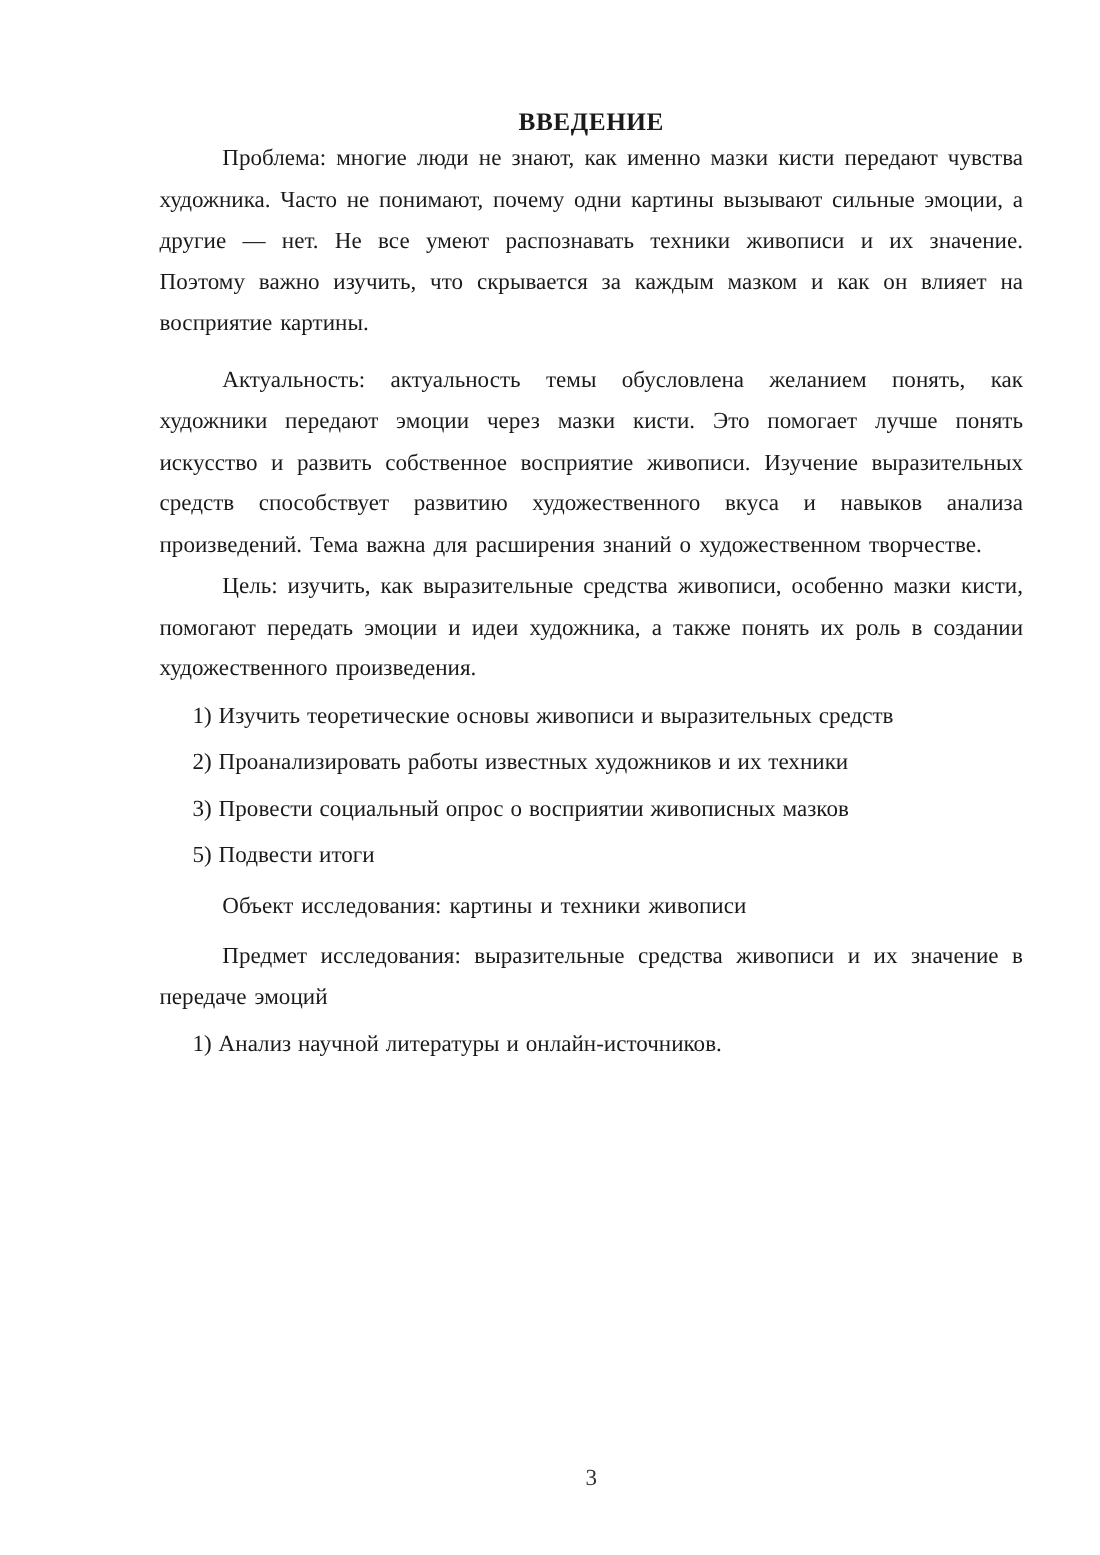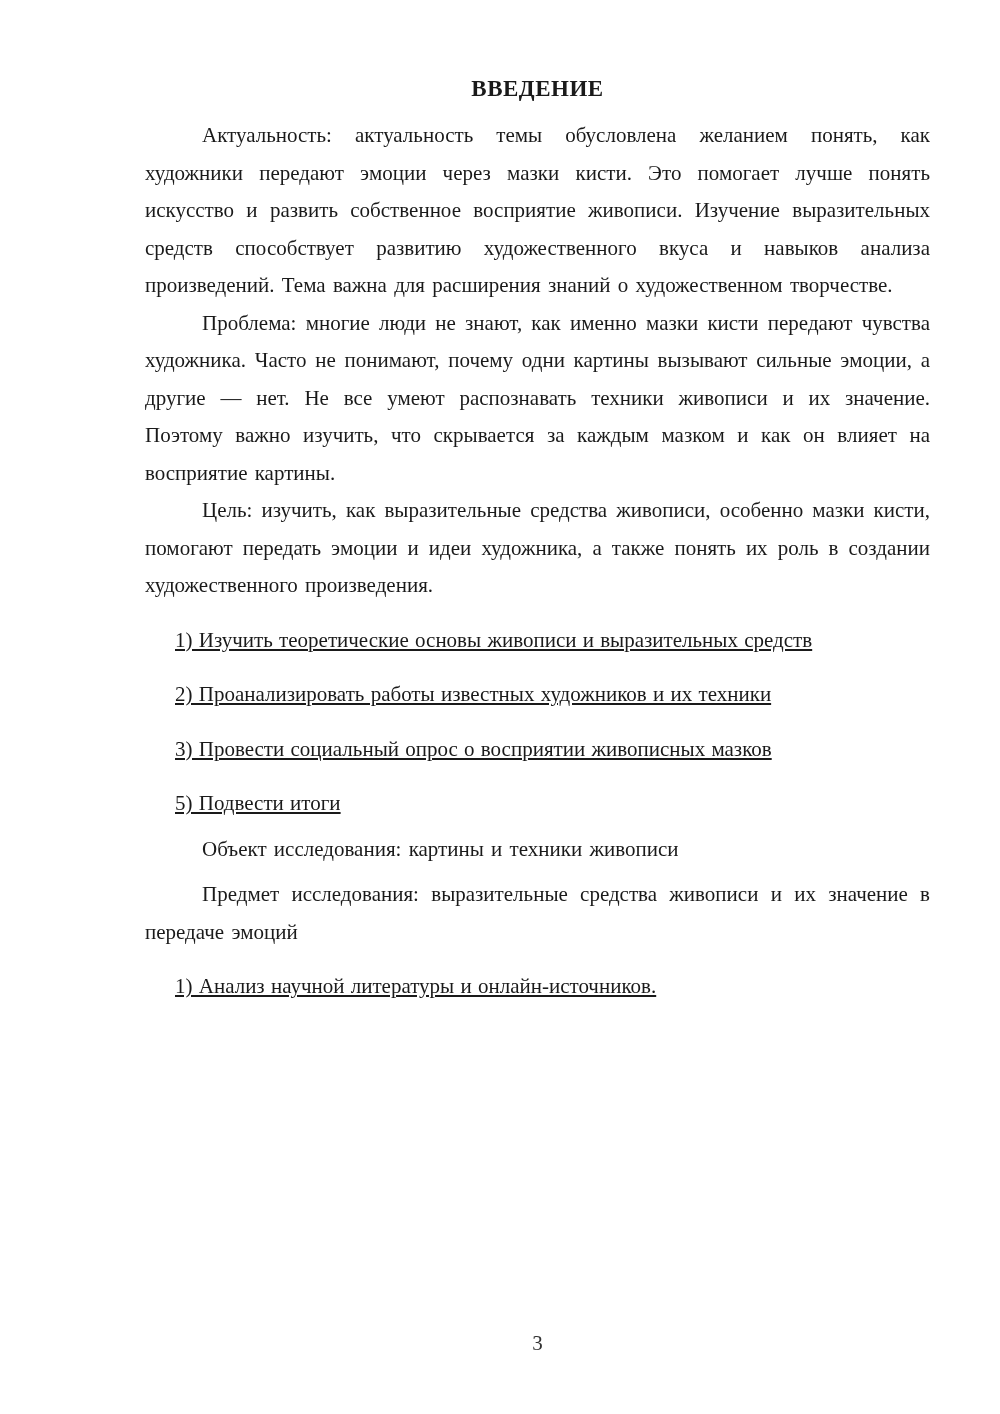--- a/index.html
+++ b/index.html
@@ -7,21 +7,21 @@
     margin: 0;
     padding: 0;
     background: #ffffff;
   }
   .page {
     position: relative;
     width: 1000px;
     height: 1414px;
     box-sizing: border-box;
     background: #ffffff;
-    padding: 75px 70px 0 145px;
+    padding: 97px 70px 0 145px;
     font-family: "Liberation Serif", "DejaVu Serif", serif;
     font-size: 21px;
     line-height: 37.5px;
     color: #1a1a1a;
     overflow: hidden;
   }
   .doc-title {
     margin: 0;
     font-size: 23px;
     line-height: 28px;
@@ -35,45 +35,44 @@
     text-indent: 57px;
     word-spacing: 2px;
   }
   .para.single {
     text-align: left;
   }
   .mt14 { margin-top: 14px; }
   .mt4  { margin-top: 4px; }
   .mt8  { margin-top: 8px; }
   .list-item {
-    margin: 17px 0 0 0;
+    margin: 5px 0 0 0;
     text-align: left;
     text-indent: 30px;
     word-spacing: 1px;
-    text-decoration: underline;
   }
   .page-number {
     position: absolute;
     top: 1325px;
     left: 145px;
     width: 785px;
     text-align: center;
     color: #333333;
   }
 </style>
 </head>
 <body>
 
 <div class="page">
 
   <h1 class="doc-title">ВВЕДЕНИЕ</h1>
 
+  <p class="para">Проблема: многие люди не знают, как именно мазки кисти передают чувства художника. Часто не понимают, почему одни картины вызывают сильные эмоции, а другие — нет. Не все умеют распознавать техники живописи и их значение. Поэтому важно изучить, что скрывается за каждым мазком и как он влияет на восприятие картины.</p>
+
   <p class="para mt14">Актуальность: актуальность темы обусловлена желанием понять, как художники передают эмоции через мазки кисти. Это помогает лучше понять искусство и развить собственное восприятие живописи. Изучение выразительных средств способствует развитию художественного вкуса и навыков анализа произведений. Тема важна для расширения знаний о художественном творчестве.</p>
-
-  <p class="para">Проблема: многие люди не знают, как именно мазки кисти передают чувства художника. Часто не понимают, почему одни картины вызывают сильные эмоции, а другие — нет. Не все умеют распознавать техники живописи и их значение. Поэтому важно изучить, что скрывается за каждым мазком и как он влияет на восприятие картины.</p>
 
   <p class="para">Цель: изучить, как выразительные средства живописи, особенно мазки кисти, помогают передать эмоции и идеи художника, а также понять их роль в создании художественного произведения.</p>
 
 
   <p class="list-item">1) Изучить теоретические основы живописи и выразительных средств</p>
 
   <p class="list-item">2) Проанализировать работы известных художников и их техники</p>
 
   <p class="list-item">3) Провести социальный опрос о восприятии живописных мазков</p>
 

